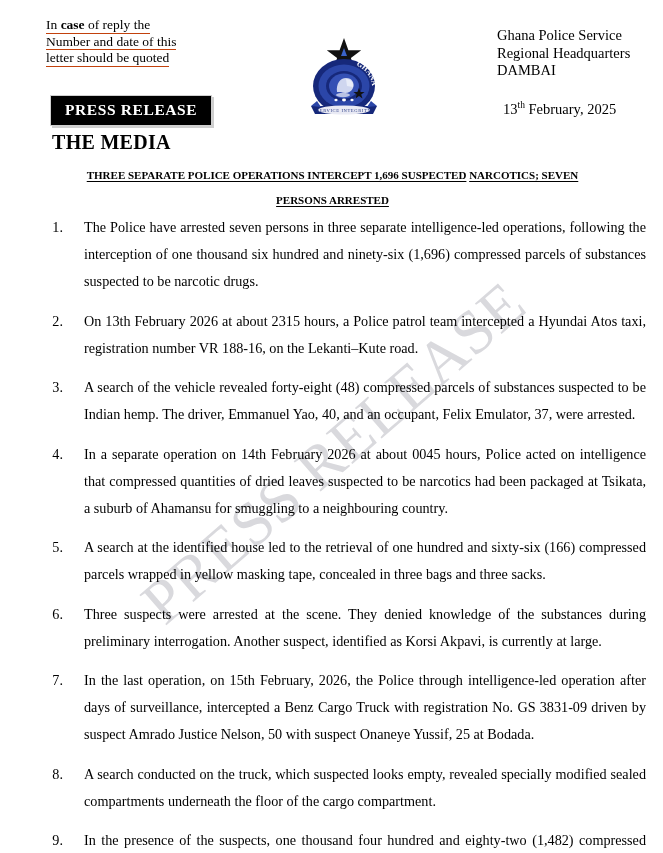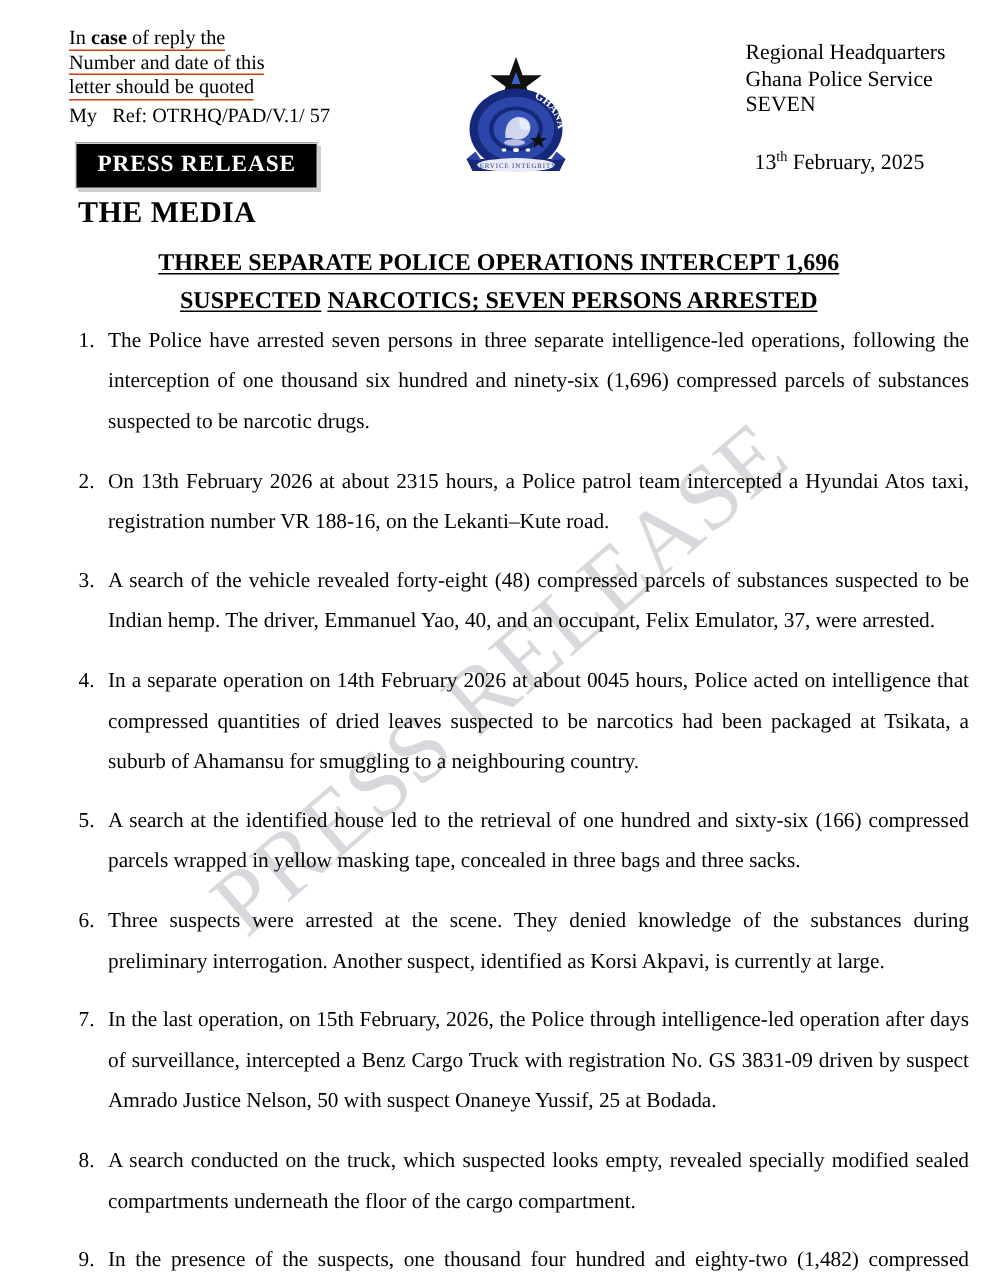--- a/index.html
+++ b/index.html
@@ -128,21 +128,21 @@
   }
 
   
   .doc-title {
     position: absolute;
     left: 60px;
     top: 163px;
     width: 545px;
     text-align: center;
     font-weight: bold;
-    font-size: 16px;
+    font-size: 11px;
     line-height: 25px;
     z-index: 3;
   }
   .doc-title span {
     text-decoration: underline;
     text-underline-offset: 2px;
   }
 
   
   .body-list {
@@ -165,39 +165,39 @@
     text-align: right;
     padding-right: 9px;
     box-sizing: border-box;
   }
   .item-text {
     flex: 1 1 auto;
     font-size: 14.2px;
     line-height: 27px;
     text-align: justify;
     text-justify: inter-word;
+    margin-left: 12px;
   }
   .item-text.last-clip {
     text-align: justify;
   }
 </style>
 </head>
 <body>
 
 <div class="page">
 
   <div class="watermark">PRESS RELEASE</div>
 
   <div class="header">
 
     <div class="letterhead-left">
       <span class="ul"><span>In </span><span class="bold">case</span><span>   of reply the</span></span>
       <span class="ul">Number and date of this</span>
       <span class="ul">letter should   be  quoted</span>
-      <span class="ref">My   Ref: OTRHQ/PAD/V.1/ 57</span>
     </div>
 
     <div class="crest">
       <svg viewBox="0 0 82 92" width="82" height="92" aria-hidden="true">
         <polygon points="41,4 45.4,16.2 58.2,16.2 47.9,23.9 51.8,36.2 41,28.7 30.2,36.2 34.1,23.9 23.8,16.2 36.6,16.2" fill="#111111"></polygon>
         <polygon points="41,14 44,22 38,22" fill="#3a63c9"></polygon>
         <ellipse cx="41" cy="52" rx="31" ry="27" fill="#16287a"></ellipse>
         <ellipse cx="41" cy="52" rx="25.5" ry="21.5" fill="#2b46a8"></ellipse>
         <ellipse cx="41" cy="52" rx="18" ry="15" fill="#16287a"></ellipse>
         <ellipse cx="41" cy="52" rx="15" ry="12.5" fill="#3450b4"></ellipse>
@@ -214,23 +214,23 @@
         <path d="M74,72 L68,67 L64,73 Z" fill="#2b46a8"></path>
         <ellipse cx="41" cy="76" rx="26" ry="4.6" fill="#e9eaf4"></ellipse>
         <text x="41" y="78" fill="#2b3d86" font-family="Liberation Serif, serif" font-size="4.6" text-anchor="middle" letter-spacing="0.6">SERVICE  INTEGRITY</text>
         <ellipse cx="41" cy="66" rx="2" ry="1.4" fill="#ffffff"></ellipse>
         <ellipse cx="33" cy="66" rx="1.6" ry="1.2" fill="#ffffff"></ellipse>
         <ellipse cx="49" cy="66" rx="1.6" ry="1.2" fill="#ffffff"></ellipse>
       </svg>
     </div>
 
     <div class="letterhead-right">
+      <div>Ghana Police Service</div>
       <div>Regional Headquarters</div>
-      <div>Ghana Police Service</div>
-      <div>SEVEN</div>
+      <div>DAMBAI</div>
       <div class="date"><span>13</span><sup>th</sup><span> February, 2025</span></div>
     </div>
   </div>
 
   <div class="press-badge-wrap">
     <div class="press-badge">PRESS RELEASE</div>
   </div>
 
   <div class="the-media">THE MEDIA</div>
 

